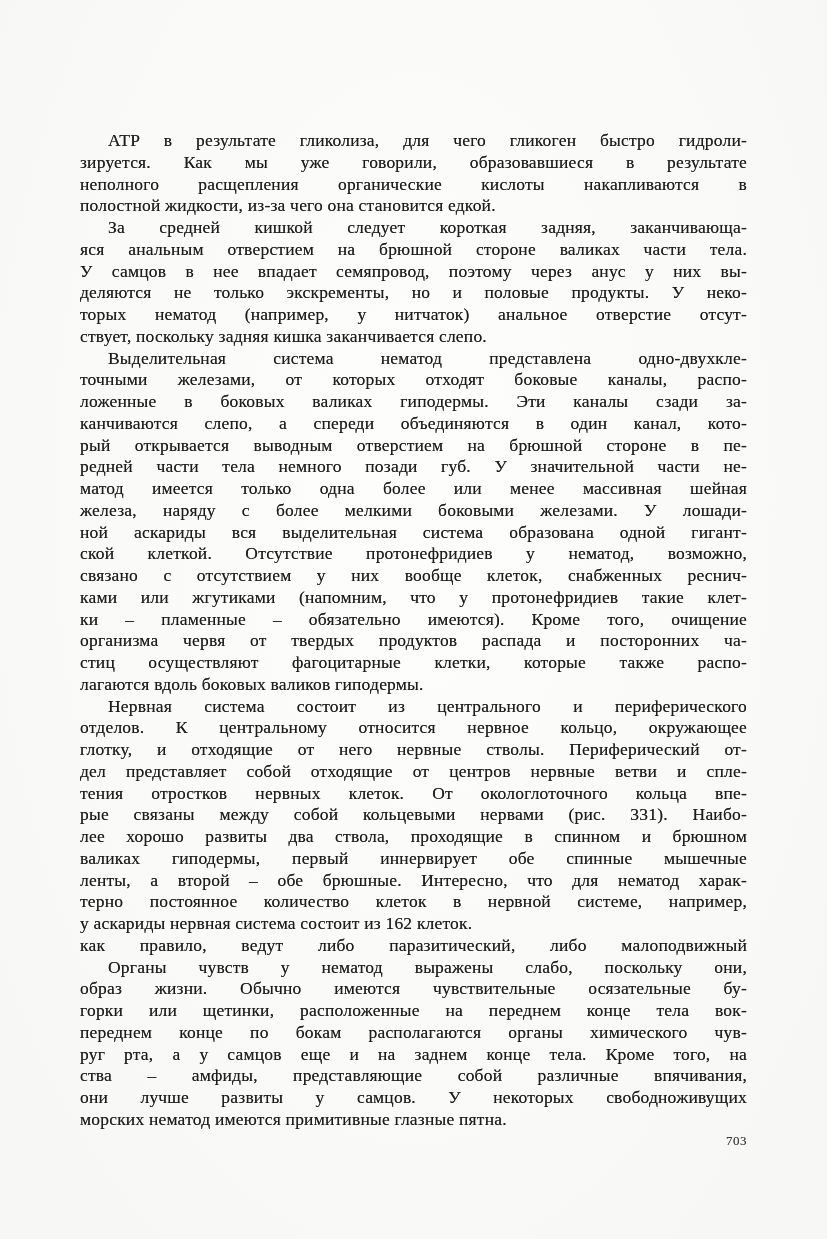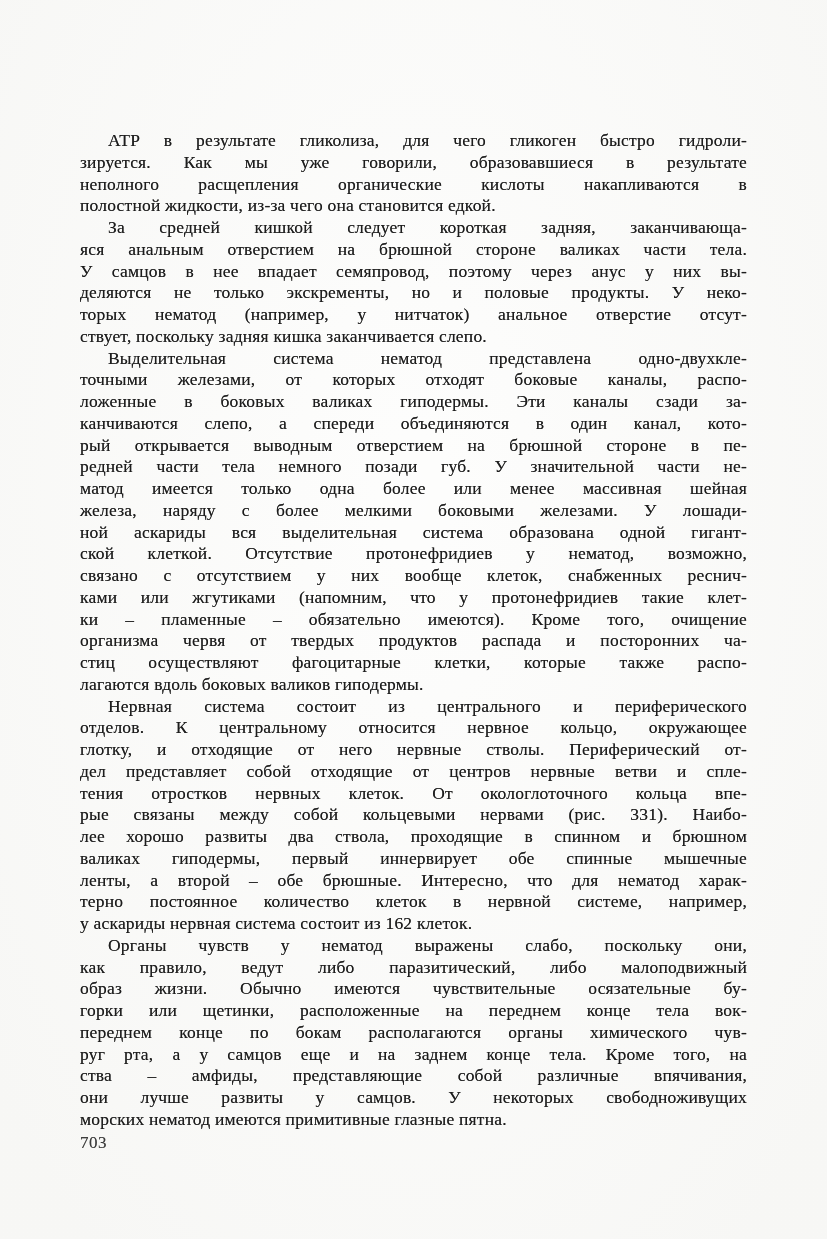--- a/index.html
+++ b/index.html
@@ -46,22 +46,23 @@
     text-align-last: left;
     -moz-text-align-last: left;
   }
   .it {
   }
   .page-number {
     position: absolute;
     left: 80px;
     top: 1133px;
     width: 667px;
+    text-align: right;
     color: #3c3c3c;
-    font-size: 17px;
+    font-size: 13px;
     letter-spacing: 0.5px;
     text-shadow: 0 0 0.4px rgba(40,40,40,0.5);
   }
 </style>
 </head>
 <body>
 
 <div class="page">
   <div class="text-block">
       <div class="line first"><span>АТР в результате гликолиза, для чего гликоген быстро гидроли-</span></div>
@@ -94,22 +95,22 @@
       <div class="line"><span>отделов. К центральному относится нервное кольцо, окружающее</span></div>
       <div class="line"><span>глотку, и отходящие от него нервные стволы. Периферический от-</span></div>
       <div class="line"><span>дел представляет собой отходящие от центров нервные ветви и спле-</span></div>
       <div class="line"><span>тения отростков нервных клеток. От окологлоточного кольца впе-</span></div>
       <div class="line"><span>рые связаны между собой кольцевыми нервами (рис. 331). Наибо-</span></div>
       <div class="line"><span>лее хорошо развиты два ствола, проходящие в спинном и брюшном</span></div>
       <div class="line"><span>валиках гиподермы, первый иннервирует обе спинные мышечные</span></div>
       <div class="line"><span>ленты, а второй – обе брюшные. Интересно, что для нематод харак-</span></div>
       <div class="line"><span>терно постоянное количество клеток в нервной системе, например,</span></div>
       <div class="line last"><span>у аскариды нервная система состоит из 162 клеток.</span></div>
+      <div class="line"><span>как правило, ведут либо паразитический, либо малоподвижный</span></div>
       <div class="line first"><span class="it">Органы чувств</span><span> у нематод выражены слабо, поскольку они,</span></div>
-      <div class="line"><span>как правило, ведут либо паразитический, либо малоподвижный</span></div>
       <div class="line"><span>образ жизни. Обычно имеются чувствительные осязательные бу-</span></div>
       <div class="line"><span>горки или щетинки, расположенные на переднем конце тела вок-</span></div>
       <div class="line"><span>переднем конце по бокам располагаются органы химического чув-</span></div>
       <div class="line"><span>руг рта, а у самцов еще и на заднем конце тела. Кроме того, на</span></div>
       <div class="line"><span>ства – </span><span class="it">амфиды</span><span>, представляющие собой различные впячивания,</span></div>
       <div class="line"><span>они лучше развиты у самцов. У некоторых свободноживущих</span></div>
       <div class="line last"><span>морских нематод имеются примитивные глазные пятна.</span></div>
     </div>
   <div class="page-number">703</div>
 </div>

